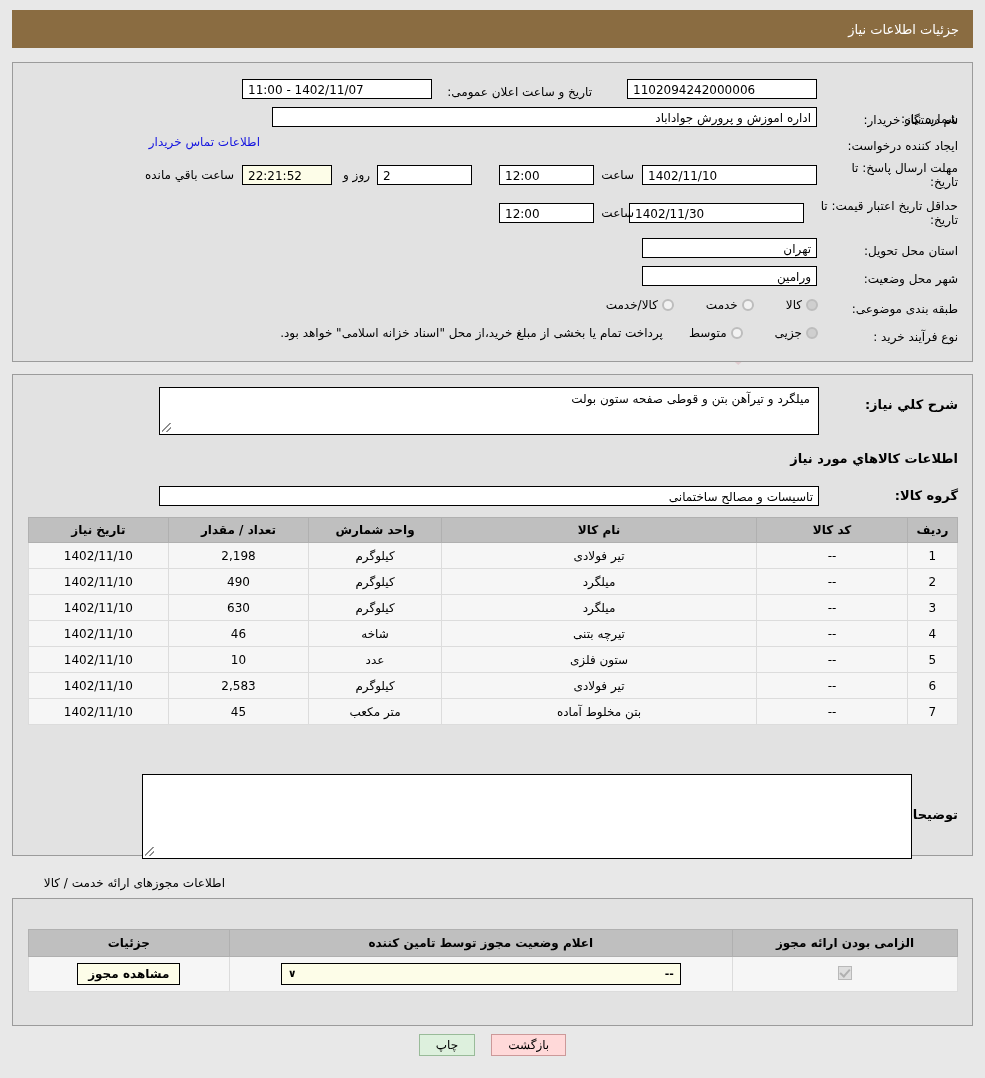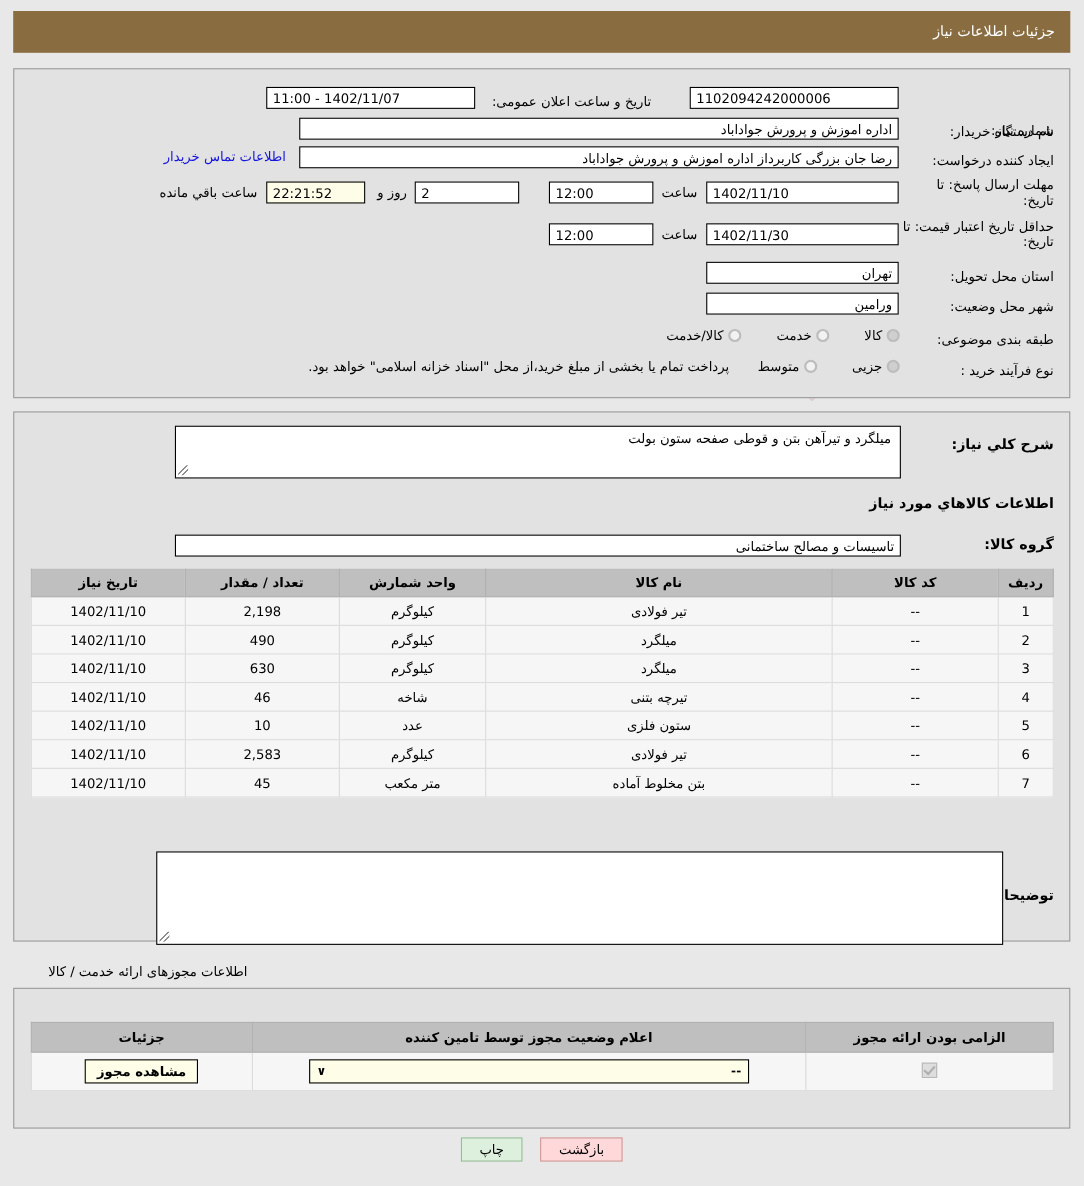--- a/index.html
+++ b/index.html
@@ -310,40 +310,39 @@
   <div class="fld" style="position:absolute; top:16px; right:540px; width:190px;">1402/11/07 - 11:00</div>
 
   <div class="form-row" style="top:46px; right:14px;">
     <span class="lbl">نام دستگاه خریدار:</span>
   </div>
   <div class="fld rt" style="position:absolute; top:44px; right:155px; width:545px;">اداره اموزش و پرورش جواداباد</div>
 
   <div class="form-row" style="top:72px; right:14px;">
     <span class="lbl">ایجاد کننده درخواست:</span>
   </div>
-  <div class="fld rt" style="position:absolute; top:70px; right:155px; width:545px;">رضا جان بزرگی کاربرداز اداره اموزش و پرورش جواداباد</div>
   <a class="link" style="position:absolute; top:72px; right:712px;">اطلاعات تماس خریدار</a>
 
   <div style="position:absolute; top:98px; right:14px; width:135px; text-align:right;" class="lbl-2">
     <div>مهلت ارسال پاسخ: تا</div>
     <div>تاریخ:</div>
   </div>
   <div class="fld" style="position:absolute; top:102px; right:155px; width:175px;">1402/11/10</div>
   <span class="lbl" style="position:absolute; top:105px; right:338px;">ساعت</span>
   <div class="fld" style="position:absolute; top:102px; right:378px; width:95px;">12:00</div>
   <div class="fld" style="position:absolute; top:102px; right:500px; width:95px;">2</div>
   <span class="lbl" style="position:absolute; top:105px; right:602px;">روز و</span>
   <div class="fld cream" style="position:absolute; top:102px; right:640px; width:90px;">22:21:52</div>
   <span class="lbl" style="position:absolute; top:105px; right:738px;">ساعت باقي مانده</span>
 
   <div style="position:absolute; top:136px; right:14px; width:135px; text-align:right;" class="lbl-2">
     <div>حداقل تاریخ اعتبار قیمت: تا</div>
     <div>تاریخ:</div>
   </div>
-  <div class="fld" style="position:absolute; top:140px; right:155px; width:175px;">1402/11/30</div>
+  <div class="fld" style="position:absolute; top:140px; right:168px; width:175px;">1402/11/30</div>
   <span class="lbl" style="position:absolute; top:143px; right:338px;">ساعت</span>
   <div class="fld" style="position:absolute; top:140px; right:378px; width:95px;">12:00</div>
 
   <div class="form-row" style="top:177px; right:14px;">
     <span class="lbl">استان محل تحویل:</span>
   </div>
   <div class="fld rt" style="position:absolute; top:175px; right:155px; width:175px;">تهران</div>
 
   <div class="form-row" style="top:205px; right:14px;">
     <span class="lbl">شهر محل وضعیت:</span>

